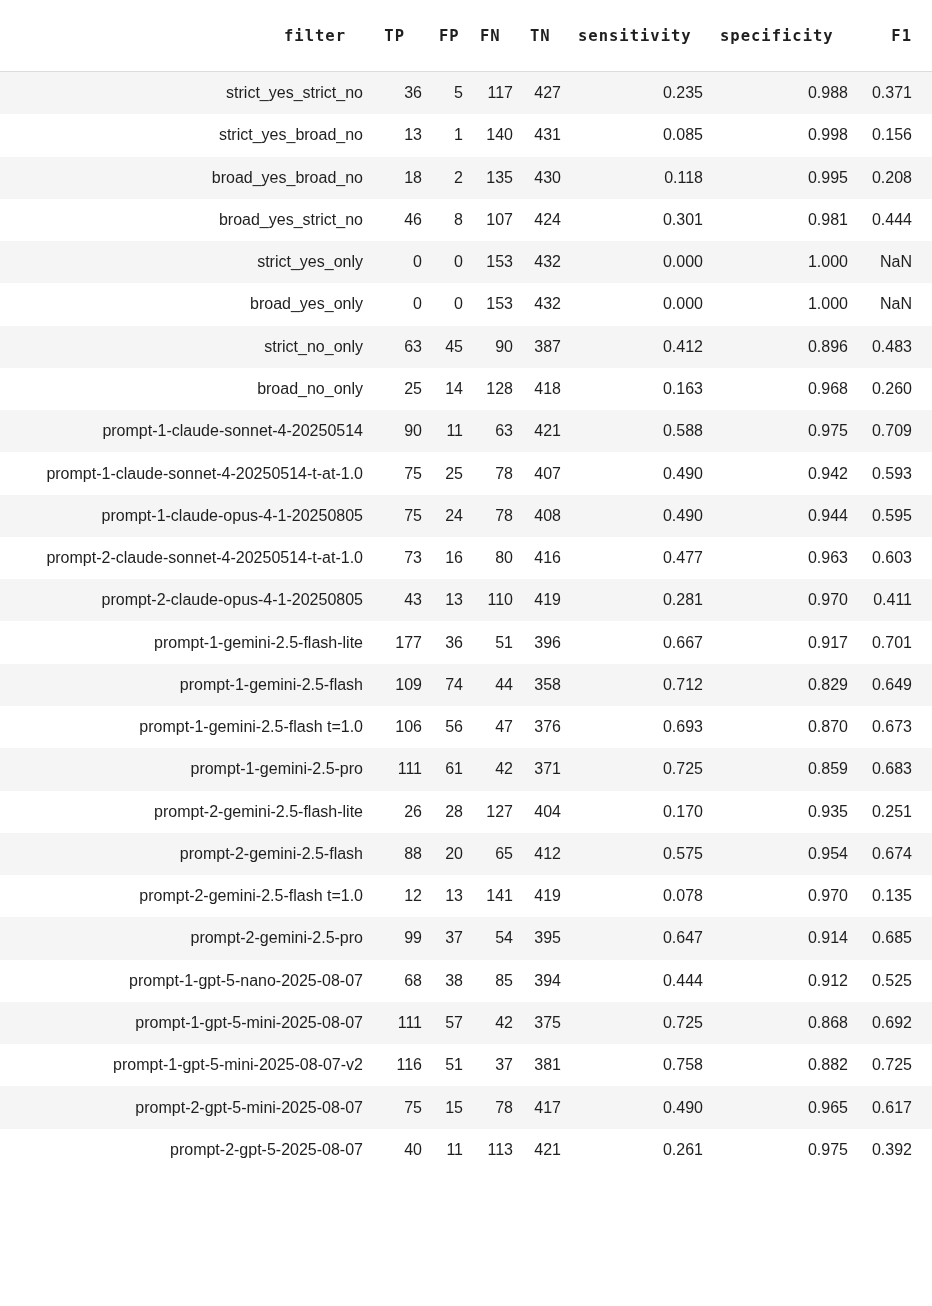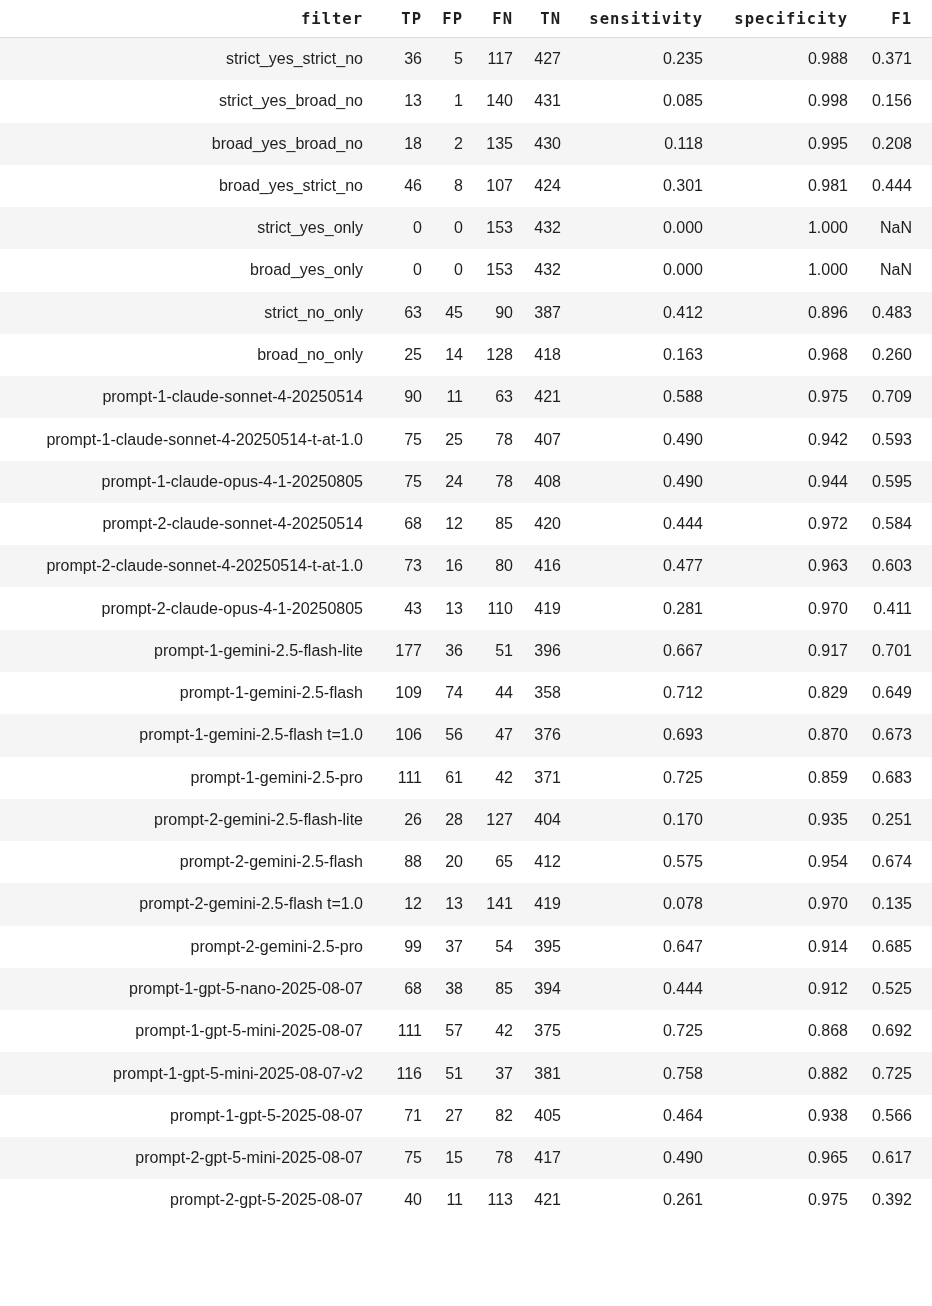--- a/index.html
+++ b/index.html
@@ -28,21 +28,21 @@
   col.c-f1     { width: 84px; }
 
   table.metrics th {
     font-family: "DejaVu Sans Mono", monospace;
     font-weight: 700;
     font-size: 15.5px;
     letter-spacing: 1px;
     text-align: right;
     vertical-align: middle;
     height: 37px;
-    padding: 0;
+    padding: 17px;
     white-space: nowrap;
     border-bottom: 1px solid var(--header-border, #dcdcdc);
   }
   table.metrics td {
     font-size: 16px;
     text-align: right;
     vertical-align: middle;
     height: 42.27px;
     padding: 0;
     white-space: nowrap;
@@ -188,30 +188,20 @@
         <td>prompt-1-claude-opus-4-1-20250805</td>
         <td>75</td>
         <td>24</td>
         <td>78</td>
         <td>408</td>
         <td>0.490</td>
         <td>0.944</td>
         <td>0.595</td>
       </tr>
       <tr>
-        <td>prompt-2-claude-sonnet-4-20250514</td>
-        <td>68</td>
-        <td>12</td>
-        <td>85</td>
-        <td>420</td>
-        <td>0.444</td>
-        <td>0.972</td>
-        <td>0.584</td>
-      </tr>
-      <tr>
         <td>prompt-2-claude-sonnet-4-20250514-t-at-1.0</td>
         <td>73</td>
         <td>16</td>
         <td>80</td>
         <td>416</td>
         <td>0.477</td>
         <td>0.963</td>
         <td>0.603</td>
       </tr>
       <tr>
@@ -328,30 +318,20 @@
         <td>prompt-1-gpt-5-mini-2025-08-07-v2</td>
         <td>116</td>
         <td>51</td>
         <td>37</td>
         <td>381</td>
         <td>0.758</td>
         <td>0.882</td>
         <td>0.725</td>
       </tr>
       <tr>
-        <td>prompt-1-gpt-5-2025-08-07</td>
-        <td>71</td>
-        <td>27</td>
-        <td>82</td>
-        <td>405</td>
-        <td>0.464</td>
-        <td>0.938</td>
-        <td>0.566</td>
-      </tr>
-      <tr>
         <td>prompt-2-gpt-5-mini-2025-08-07</td>
         <td>75</td>
         <td>15</td>
         <td>78</td>
         <td>417</td>
         <td>0.490</td>
         <td>0.965</td>
         <td>0.617</td>
       </tr>
       <tr>

